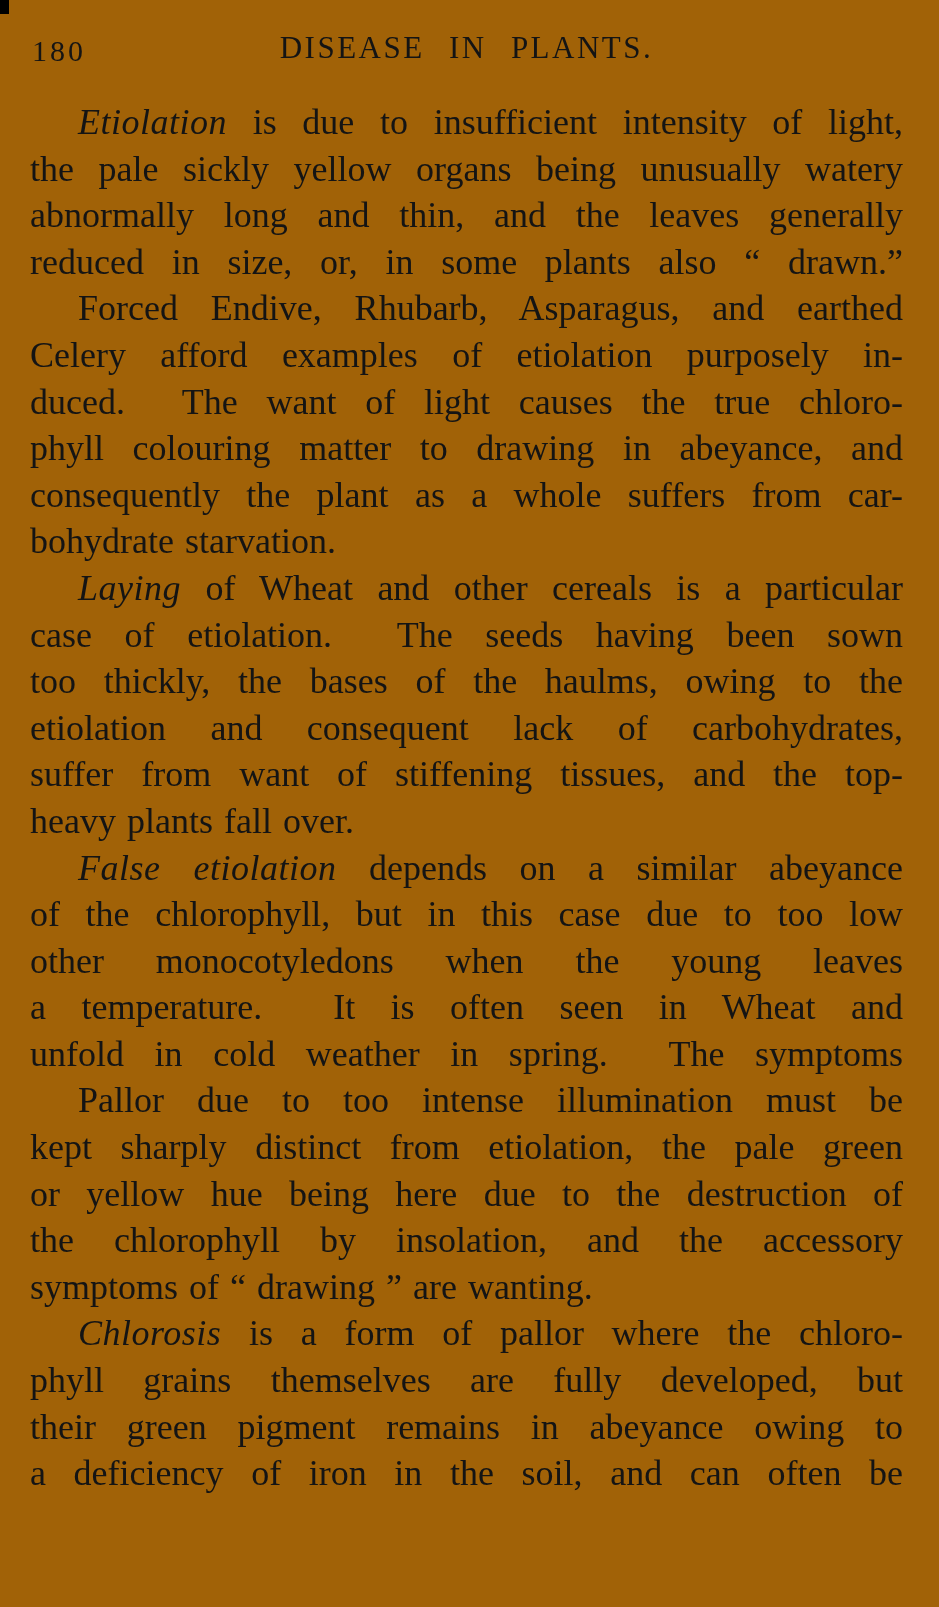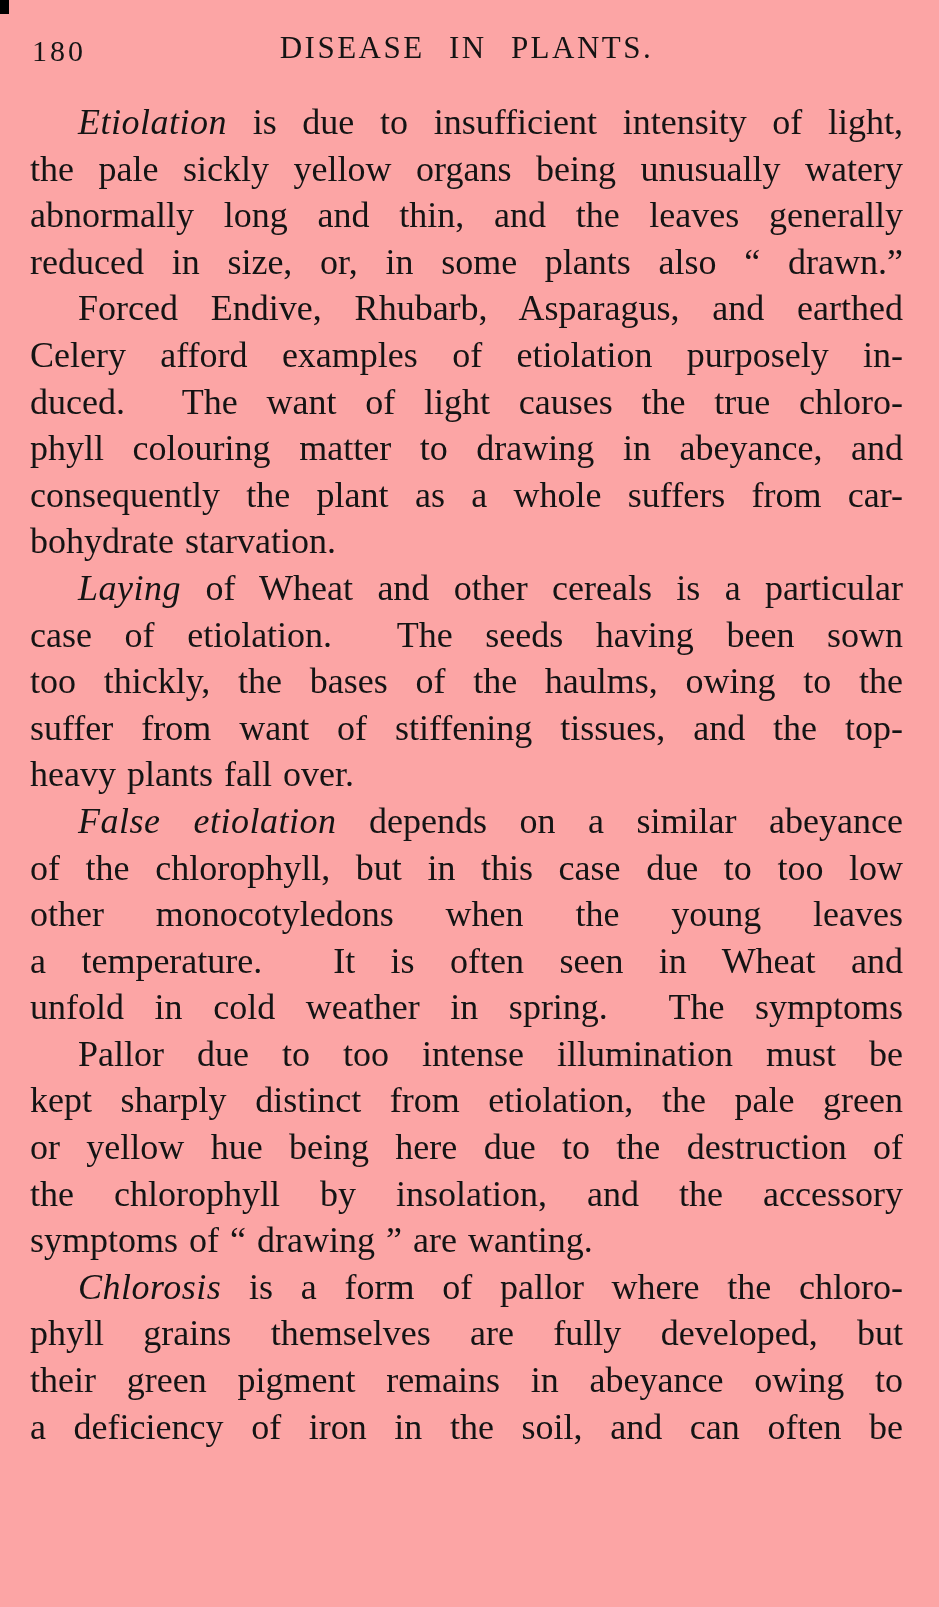--- a/index.html
+++ b/index.html
@@ -1,21 +1,21 @@
 <!DOCTYPE html>
 <html><head>
 <meta charset="utf-8">
 <style>
   html, body { margin: 0; padding: 0; background: #888; }
   .page {
     position: relative;
     width: 939px;
     height: 1607px;
     margin: 0 auto;
-    background: #fca5a5;
+    background: #a16207;
     color: #141414;
     font-family: "Liberation Serif", "DejaVu Serif", serif;
     overflow: hidden;
   }
   .scan-artifact {
     position: absolute;
     left: 0; top: 0;
     width: 9px; height: 14px;
     background: #000;
   }
@@ -85,20 +85,21 @@
         <div class="line justify"><span>Celery afford examples of etiolation purposely in-</span></div>
         <div class="line justify"><span>duced.&nbsp; The want of light causes the true chloro-</span></div>
         <div class="line justify"><span>phyll colouring matter to drawing in abeyance, and</span></div>
         <div class="line justify"><span>consequently the plant as a whole suffers from car-</span></div>
         <div class="line"><span>bohydrate starvation.</span></div>
       </div>
       <div>
         <div class="line justify indent"><em>Laying</em><span> of Wheat and other cereals is a particular</span></div>
         <div class="line justify"><span>case of etiolation.&nbsp; The seeds having been sown</span></div>
         <div class="line justify"><span>too thickly, the bases of the haulms, owing to the</span></div>
+        <div class="line justify"><span>etiolation and consequent lack of carbohydrates,</span></div>
         <div class="line justify"><span>suffer from want of stiffening tissues, and the top-</span></div>
         <div class="line"><span>heavy plants fall over.</span></div>
       </div>
       <div>
         <div class="line justify indent"><em>False etiolation</em><span> depends on a similar abeyance</span></div>
         <div class="line justify"><span>of the chlorophyll, but in this case due to too low</span></div>
         <div class="line justify"><span>other monocotyledons when the young leaves</span></div>
         <div class="line justify"><span>a temperature.&nbsp; It is often seen in Wheat and</span></div>
         <div class="line justify"><span>unfold in cold weather in spring.&nbsp; The symptoms</span></div>
       </div>

